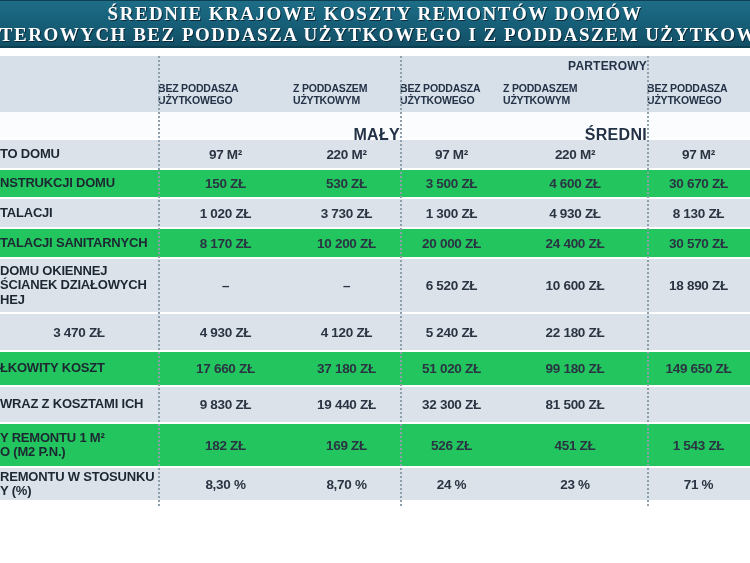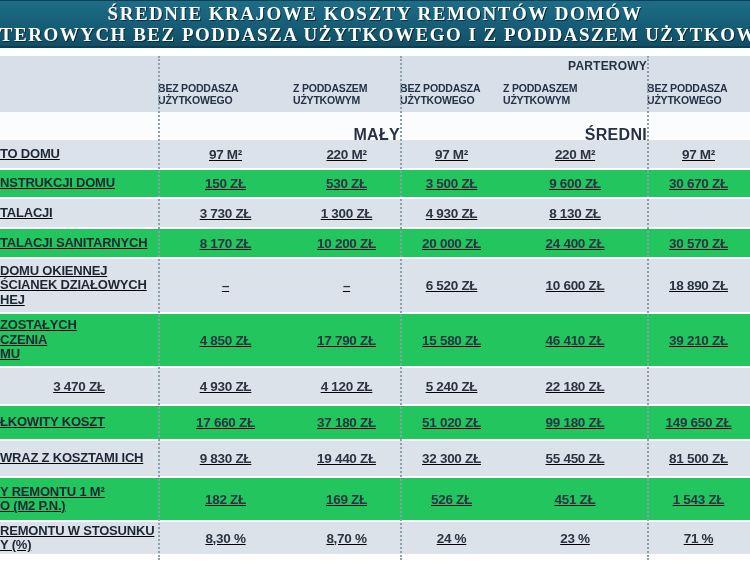--- a/index.html
+++ b/index.html
@@ -36,21 +36,21 @@
     font-size:10.5px;font-weight:700;color:#233246;
     white-space:pre-line;line-height:12px;letter-spacing:-0.2px;
   }
   .hdr-size{position:relative;height:26px;background:#fbfcfd;}
   .size-label{
     position:absolute;top:14px;text-align:right;font-size:16px;font-weight:700;
     color:#233246;letter-spacing:0.3px;
   }
   .size-maly{left:158px;width:242px;}
   .size-sredni{left:400px;width:247px;}
-  .row{box-sizing:border-box;border-top:2px solid #ffffff;align-items:center;text-decoration:underline;}
+  .row{box-sizing:border-box;border-top:2px solid #ffffff;align-items:center;}
   .r-gray{background:#dbe2ea;}
   .r-white{background:#22c55e;}
   .cell{align-self:center;}
   .label{
     font-size:13px;font-weight:700;color:#1d2732;line-height:14.5px;
     white-space:pre-line;letter-spacing:-0.2px;
   }
   .val{
     text-align:center;font-size:13.5px;font-weight:700;color:#2a3442;
     letter-spacing:-0.3px;
@@ -102,26 +102,27 @@
       <div class="cell val">97 M²</div>
       <div class="cell val">220 M²</div>
       <div class="cell val">97 M²</div>
     </div>
 
     <div class="grid row r-white" style="height:29px">
       <div class="cell label">NSTRUKCJI DOMU</div>
       <div class="cell val">150 ZŁ</div>
       <div class="cell val">530 ZŁ</div>
       <div class="cell val">3 500 ZŁ</div>
-      <div class="cell val">9 600 ZŁ</div>
+      <div class="cell val">4 600 ZŁ</div>
       <div class="cell val">30 670 ZŁ</div>
     </div>
 
     <div class="grid row r-gray" style="height:30px">
       <div class="cell label">TALACJI</div>
+      <div class="cell val">1 020 ZŁ</div>
       <div class="cell val">3 730 ZŁ</div>
       <div class="cell val">1 300 ZŁ</div>
       <div class="cell val">4 930 ZŁ</div>
       <div class="cell val">8 130 ZŁ</div>
     </div>
 
     <div class="grid row r-white" style="height:30px">
       <div class="cell label">TALACJI SANITARNYCH</div>
       <div class="cell val">8 170 ZŁ</div>
       <div class="cell val">10 200 ZŁ</div>
@@ -134,30 +135,20 @@
       <div class="cell label">DOMU OKIENNEJ
 ŚCIANEK DZIAŁOWYCH
 HEJ</div>
       <div class="cell val">–</div>
       <div class="cell val">–</div>
       <div class="cell val">6 520 ZŁ</div>
       <div class="cell val">10 600 ZŁ</div>
       <div class="cell val">18 890 ZŁ</div>
     </div>
 
-    <div class="grid row r-white" style="height:54px">
-      <div class="cell label">ZOSTAŁYCH
-CZENIA
-MU</div>
-      <div class="cell val">4 850 ZŁ</div>
-      <div class="cell val">17 790 ZŁ</div>
-      <div class="cell val">15 580 ZŁ</div>
-      <div class="cell val">46 410 ZŁ</div>
-      <div class="cell val">39 210 ZŁ</div>
-    </div>
 
     <div class="grid row r-gray" style="height:38px">
       <div class="cell val">3 470 ZŁ</div>
       <div class="cell val">4 930 ZŁ</div>
       <div class="cell val">4 120 ZŁ</div>
       <div class="cell val">5 240 ZŁ</div>
       <div class="cell val">22 180 ZŁ</div>
     </div>
 
     <div class="grid row r-white" style="height:35px">
@@ -167,21 +158,20 @@
       <div class="cell val">51 020 ZŁ</div>
       <div class="cell val">99 180 ZŁ</div>
       <div class="cell val">149 650 ZŁ</div>
     </div>
 
     <div class="grid row r-gray" style="height:37px">
       <div class="cell label">WRAZ Z KOSZTAMI ICH</div>
       <div class="cell val">9 830 ZŁ</div>
       <div class="cell val">19 440 ZŁ</div>
       <div class="cell val">32 300 ZŁ</div>
-      <div class="cell val">55 450 ZŁ</div>
       <div class="cell val">81 500 ZŁ</div>
     </div>
 
     <div class="grid row r-white" style="height:44px">
       <div class="cell label">Y REMONTU 1 M²
 O (M2 P.N.)</div>
       <div class="cell val">182 ZŁ</div>
       <div class="cell val">169 ZŁ</div>
       <div class="cell val">526 ZŁ</div>
       <div class="cell val">451 ZŁ</div>

